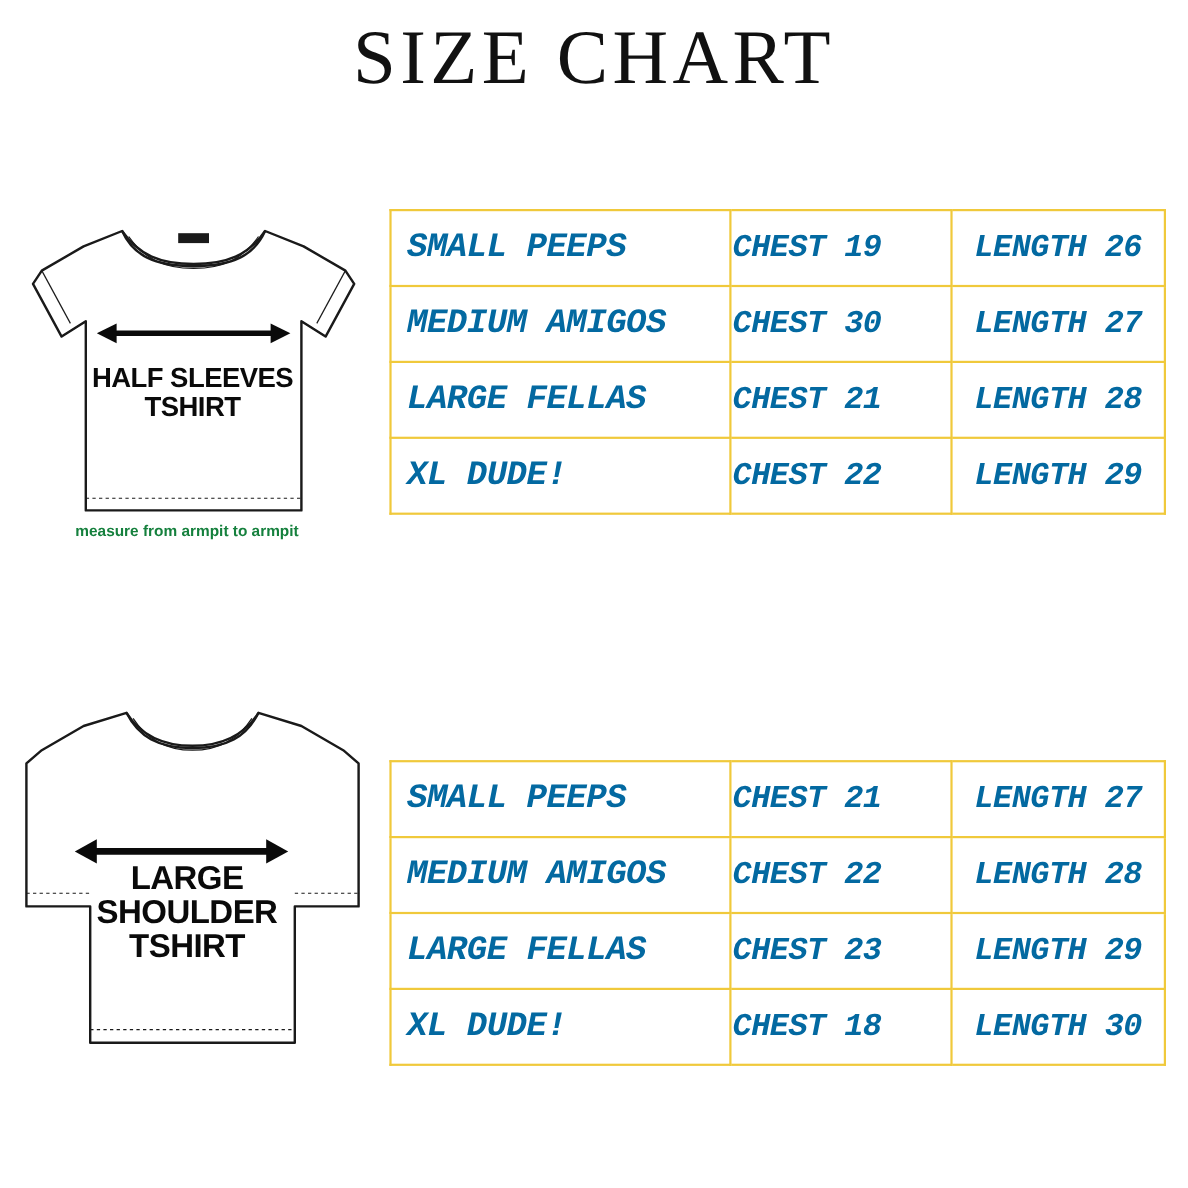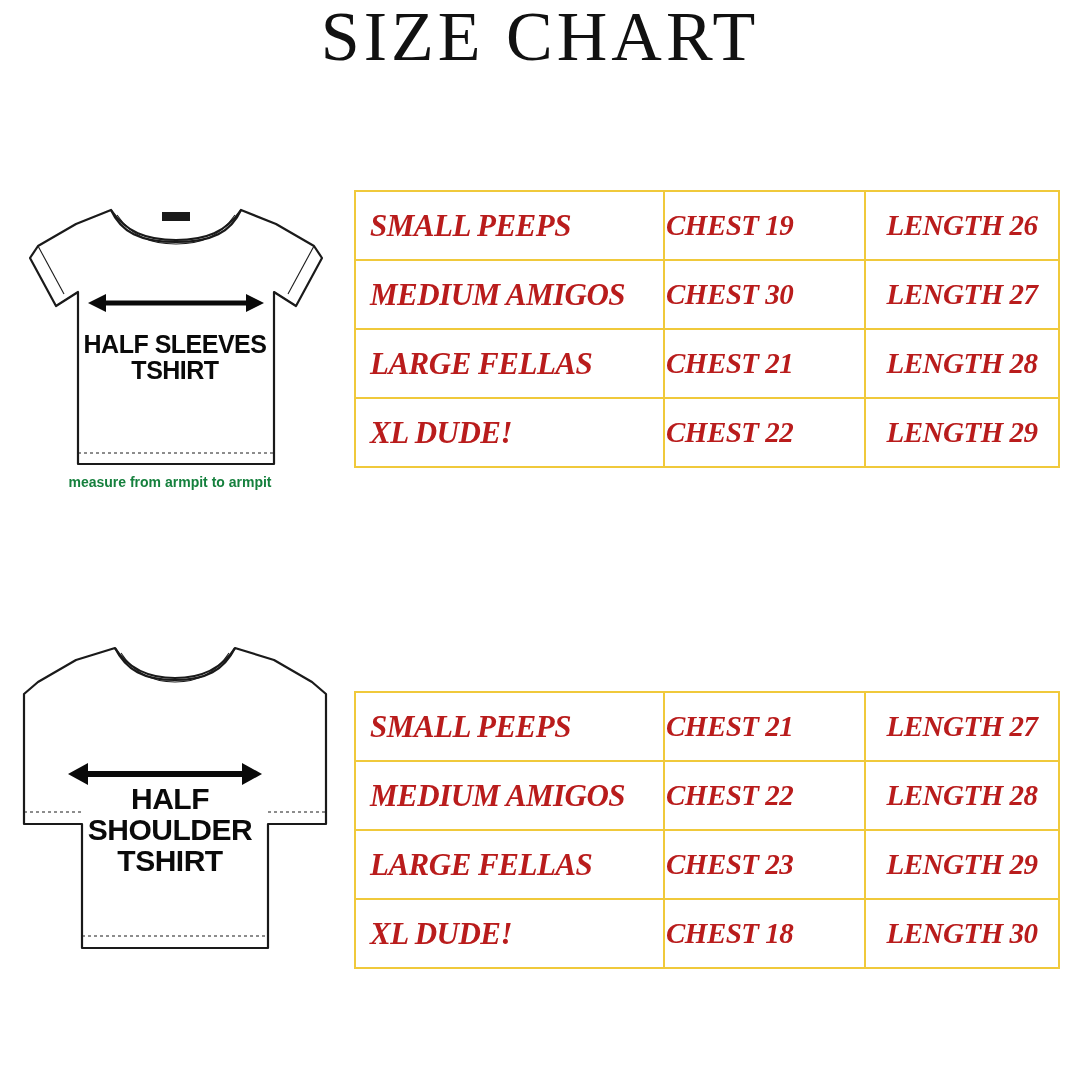--- a/index.html
+++ b/index.html
@@ -11,42 +11,42 @@
     width: 1080px;
     height: 1080px;
     position: relative;
     font-family: "Liberation Sans", sans-serif;
     overflow: hidden;
   }
 
   
   #page-title {
     position: absolute;
-    top: 2px;
+    top: 18px;
     left: 0;
     width: 1080px;
     text-align: center;
     font-family: "Liberation Serif", serif;
     font-size: 70px;
     letter-spacing: 4px;
     color: #111111;
     font-weight: 400;
     line-height: 1;
   }
 
   
   .size-table {
     position: absolute;
     border-collapse: collapse;
     table-layout: fixed;
   }
   .size-table td {
     border: 2px solid #f0c93b;
-    color: #b91c1c;
-    font-family: Liberation Serif, serif;
+    color: #0369a1;
+    font-family: Liberation Mono, monospace;
     font-weight: bold;
     font-style: italic;
     letter-spacing: -0.5px;
   }
   .col-label {
     width: 292px;
     padding-left: 14px;
     font-size: 31px;
   }
   .col-chest {
@@ -197,21 +197,21 @@
 
     <g stroke="#0a0a0a" stroke-width="6">
       <line x1="72" y1="146" x2="238" y2="146"></line>
     </g>
     <polygon points="58,146 78,135 78,157" fill="#0a0a0a"></polygon>
     <polygon points="252,146 232,135 232,157" fill="#0a0a0a"></polygon>
   </svg>
 </div>
 
 <div class="shirt-caption" id="caption-drop">
-  <div>HALF</div>
+  <div>LARGE</div>
   <div>SHOULDER</div>
   <div>TSHIRT</div>
 </div>
 
 <table class="size-table" id="table-drop">
   <tbody>
     <tr>
       <td class="col-label">SMALL PEEPS</td>
       <td class="col-chest">CHEST 21</td>
       <td class="col-length">LENGTH 27</td>

